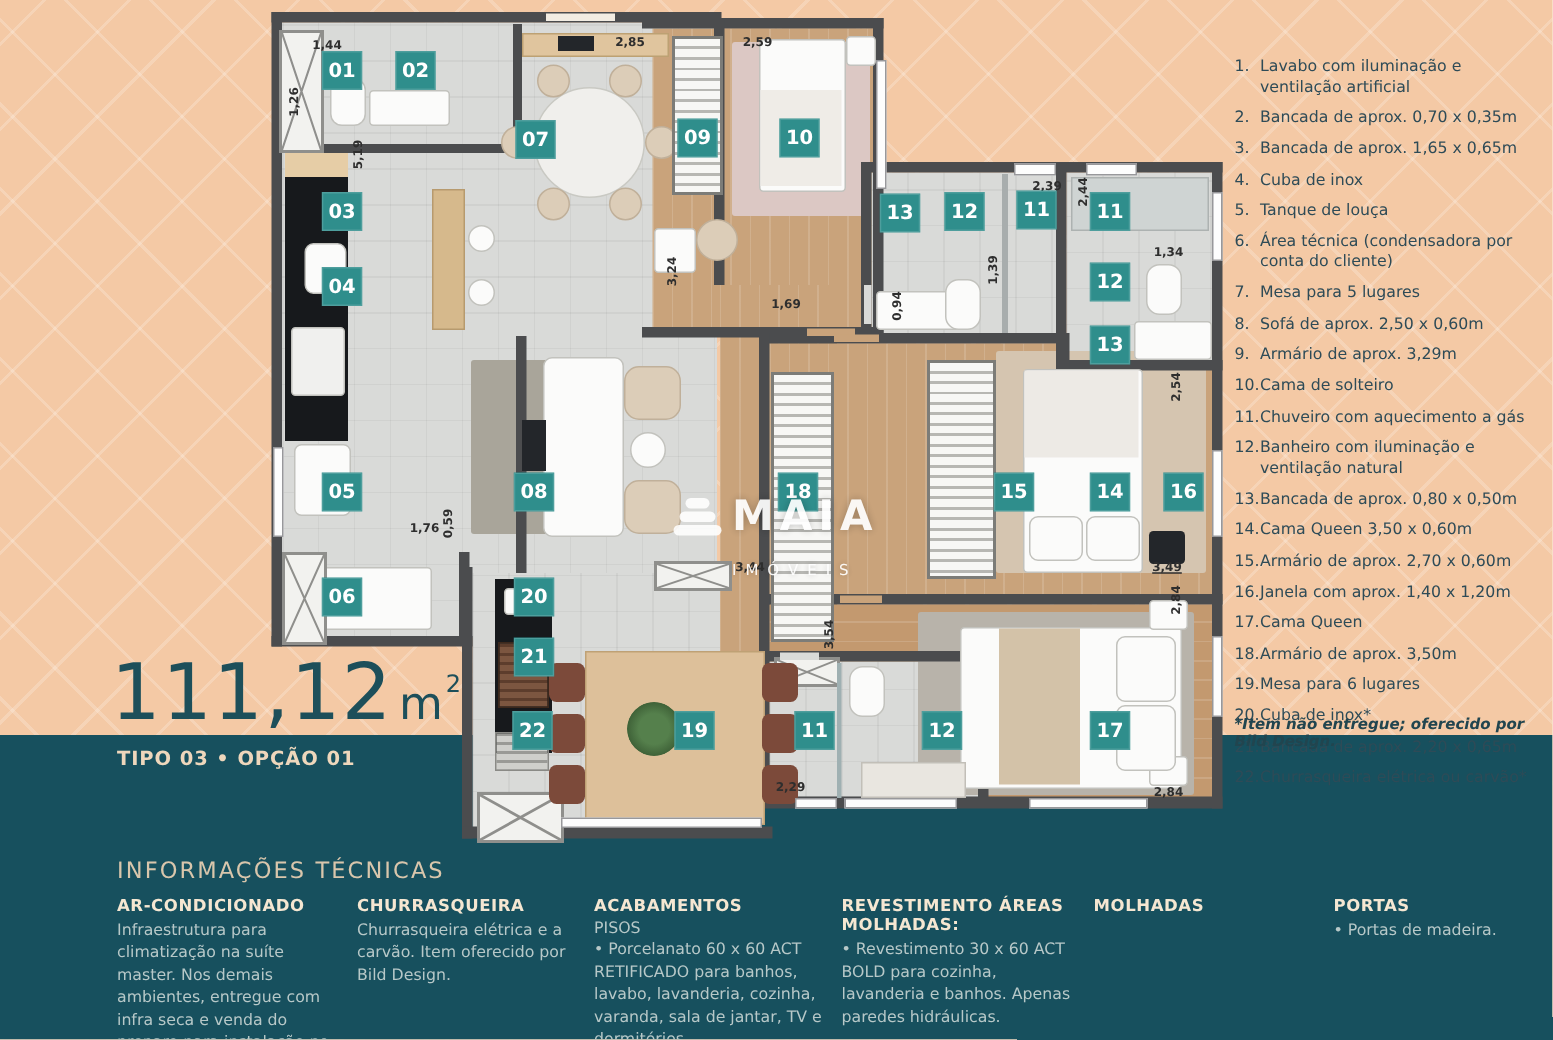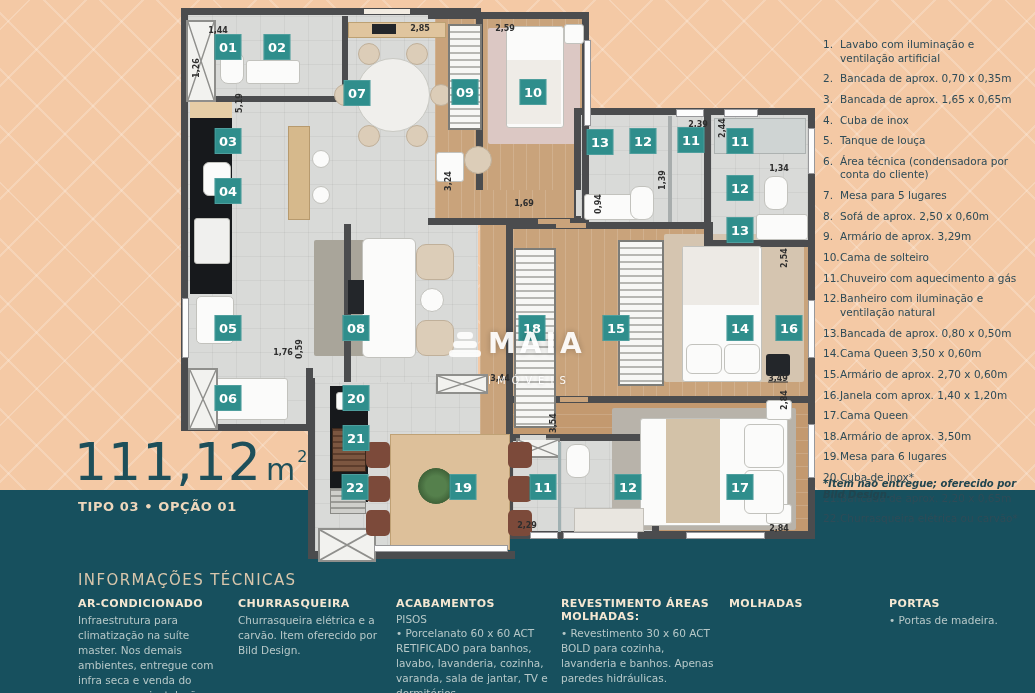--- a/index.html
+++ b/index.html
@@ -247,21 +247,21 @@
         <div class="badge" style="left: 356px; top: 328px;">08</div>
         <div class="badge" style="left: 465px; top: 92px;">09</div>
         <div class="badge" style="left: 533px; top: 92px;">10</div>
         <div class="badge" style="left: 600px; top: 142px;">13</div>
         <div class="badge" style="left: 643px; top: 141px;">12</div>
         <div class="badge" style="left: 691px; top: 140px;">11</div>
         <div class="badge" style="left: 740px; top: 141px;">11</div>
         <div class="badge" style="left: 740px; top: 188px;">12</div>
         <div class="badge" style="left: 740px; top: 230px;">13</div>
         <div class="badge" style="left: 532px; top: 328px;">18</div>
-        <div class="badge" style="left: 616px; top: 328px;">15</div>
+        <div class="badge" style="left: 676px; top: 328px;">15</div>
         <div class="badge" style="left: 740px; top: 328px;">14</div>
         <div class="badge" style="left: 789px; top: 328px;">16</div>
         <div class="badge" style="left: 356px; top: 398px;">20</div>
         <div class="badge" style="left: 356px; top: 438px;">21</div>
         <div class="badge" style="left: 355px; top: 487px;">22</div>
         <div class="badge" style="left: 463px; top: 487px;">19</div>
         <div class="badge" style="left: 543px; top: 487px;">11</div>
         <div class="badge" style="left: 628px; top: 487px;">12</div>
         <div class="badge" style="left: 740px; top: 487px;">17</div>
       </div>

